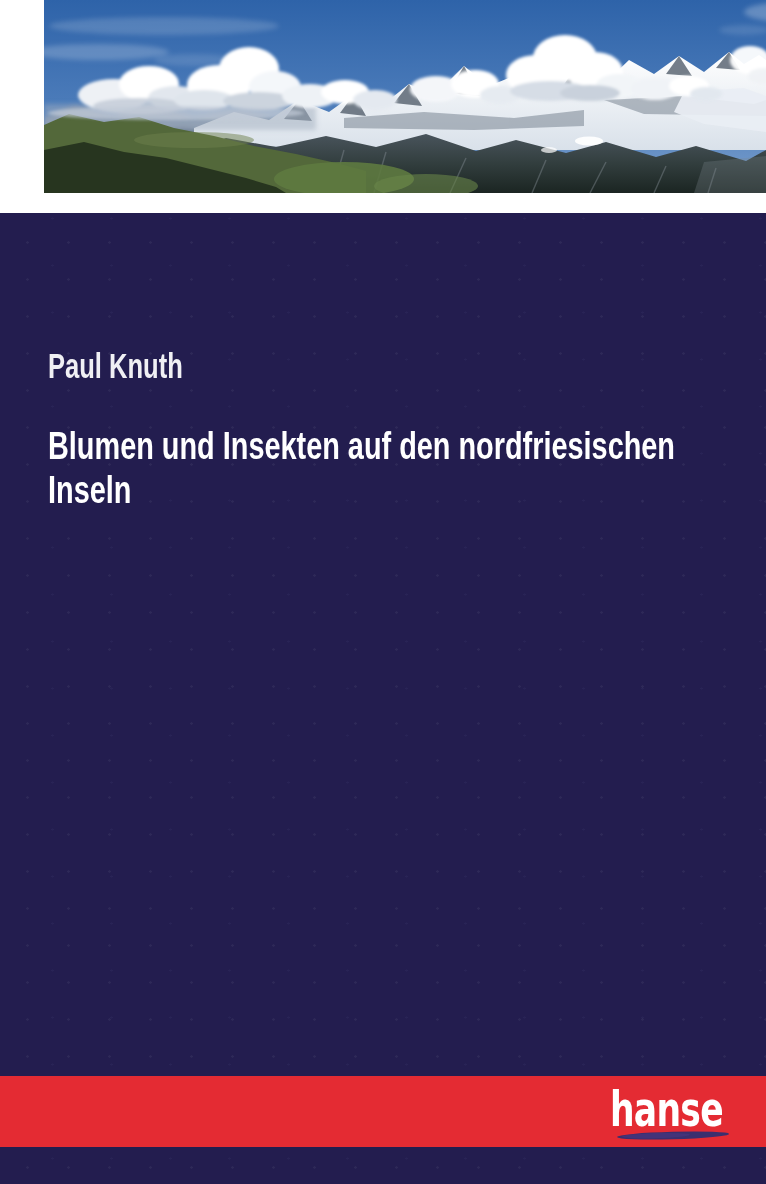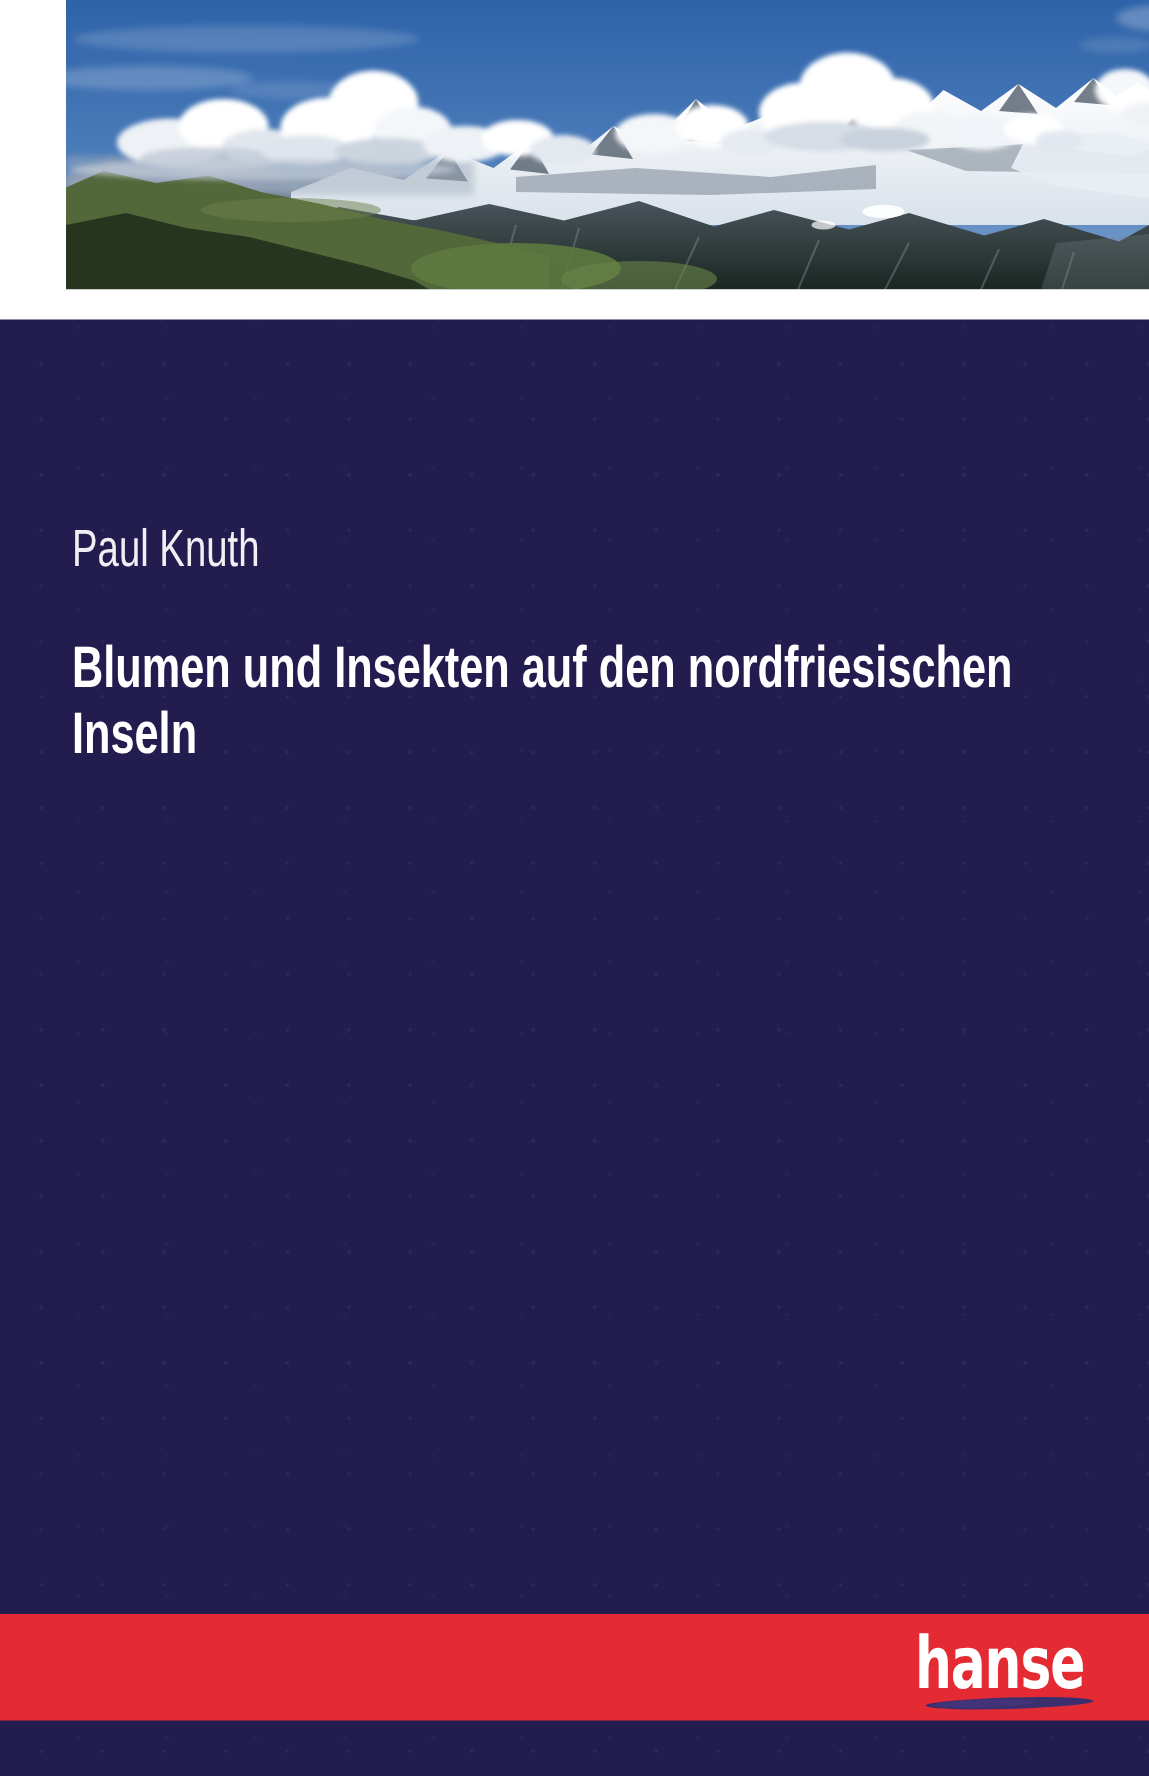--- a/index.html
+++ b/index.html
@@ -20,21 +20,21 @@
     position:absolute;left:0;top:213px;width:766px;height:971px;
     background-color:#231d4f;
     background-image:
       radial-gradient(rgba(255,255,255,0.05) 1px, transparent 1.6px),
       radial-gradient(rgba(180,190,255,0.04) 1px, transparent 1.6px);
     background-size:41px 37px,59px 47px;
     background-position:7px 11px,23px 29px;
   }
   .author{
     position:absolute;left:48px;top:346px;
-    font-size:35px;line-height:40px;font-weight:400;color:#f0f0f4;
+    font-size:35px;line-height:40px;font-weight:700;color:#f0f0f4;
     white-space:nowrap;
   }
   .author .squeeze{display:inline-block;transform:scaleX(.73);transform-origin:0 50%;}
   .title{
     position:absolute;left:48px;top:424px;
     font-size:39px;line-height:44px;font-weight:700;color:#ffffff;
   }
   .title .line{display:block;white-space:nowrap;transform:scaleX(.74);transform-origin:0 50%;}
   
   .band{

